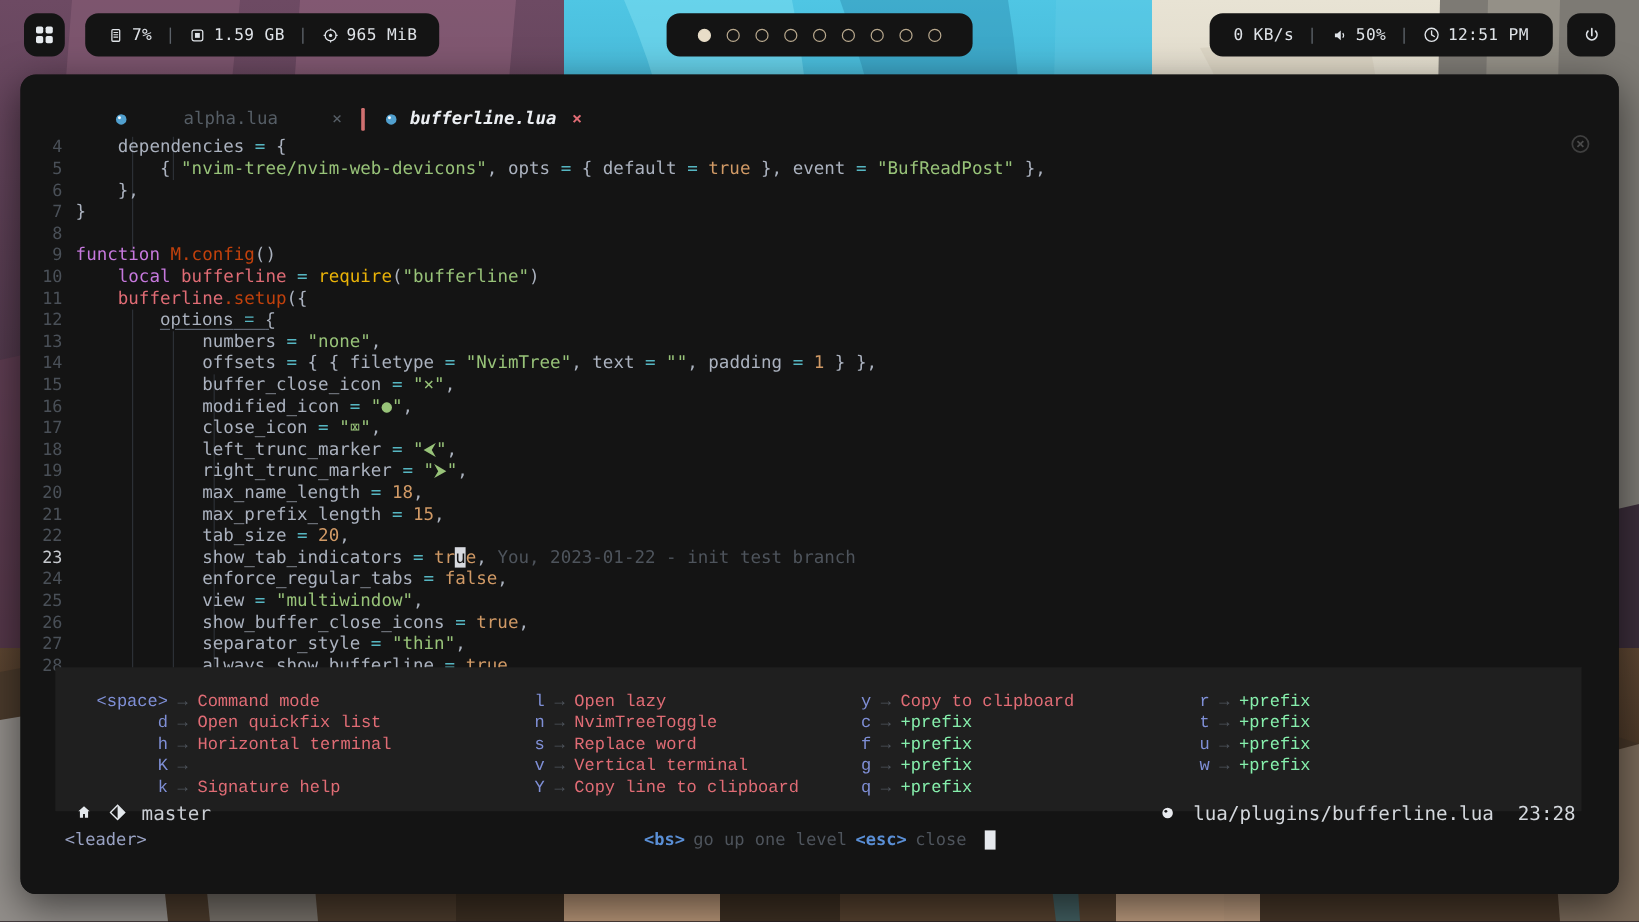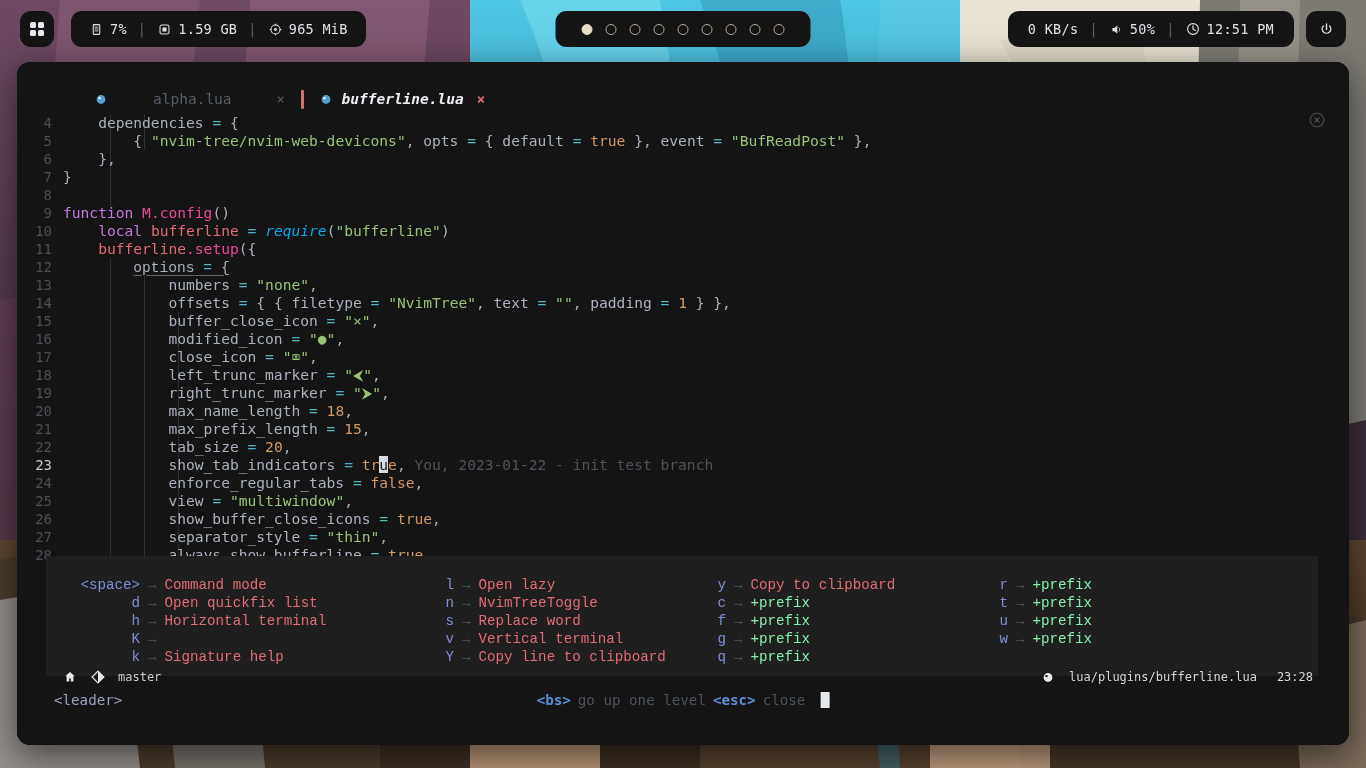--- a/index.html
+++ b/index.html
@@ -80,29 +80,29 @@
     font-size:14.6px; line-height:18px; white-space:pre;
   }
   .ln { display:flex; height:18px; align-items:center; }
   .num { width:46px; text-align:right; padding-right:11px; color:#4a5058;
          flex:0 0 46px; font-size:14px; }
   .num.cur { color:#c6c9ce; }
   .src { position:relative; white-space:pre; }
 
   
   .kw   { color:#c678dd; }
-  .fn   { color:#ec4899; }
+  .fn   { color:#c2410c; }
   .str  { color:#98c379; }
   .num2 { color:#d19a66; }
   .id   { color:#abb2bf; }
   .var  { color:#e06c75; }
   .op   { color:#56b6c2; }
   .pun  { color:#abb2bf; }
   .blame{ color:#4e545c; }
-  .req  { color:#0ea5e9; font-style:italic; }
+  .req  { color:#eab308; }
   .ulined { text-decoration:underline; text-decoration-color:#5c6370; text-underline-offset:3px;font-family:Liberation Mono, monospace; }
   .cursorchar { background:#d7dae0; color:#141414; }
 
   
   #guides { position:absolute; left:0; top:52px; pointer-events:none; }
   #guides i { position:absolute; width:1px; background:#2c3036; display:block; }
 
   
   #whichkey {
     position:absolute; left:29px; top:494px; width:1272px; height:120px;
@@ -115,21 +115,21 @@
   }
   .wk { display:flex; align-items:flex-end; height:18px; white-space:pre;font-family:Liberation Mono, monospace; }
   .wk .k { color:#7f8fd6; text-align:right; width:66px; flex:0 0 66px; }
   .wk .ar { color:#4e545c; margin:0 8px; }
   .wk .d { color:#e06c75; }
   .wk .d.pfx { color:#86efac; }
 
   
   #statusline {
     position:absolute; left:0; bottom:56px; width:100%; height:24px;
-    display:flex; align-items:center; font-size:12px; color:#c8ccd2;
+    display:flex; align-items:center; font-size:16px; color:#c8ccd2;
   }
   #sl-left { display:flex; align-items:center; gap:13px; margin-left:45px; }
   #sl-right { margin-left:auto; display:flex; align-items:center; gap:13px; margin-right:36px; }
   #sl-right .path { color:#d3d7dc; }
   #sl-right .pos { color:#d3d7dc; margin-left:7px; }
 
   
   #cmdline {
     position:absolute; left:0; bottom:34px; width:100%; height:22px;
     font-size:14.2px; display:flex; align-items:center;

